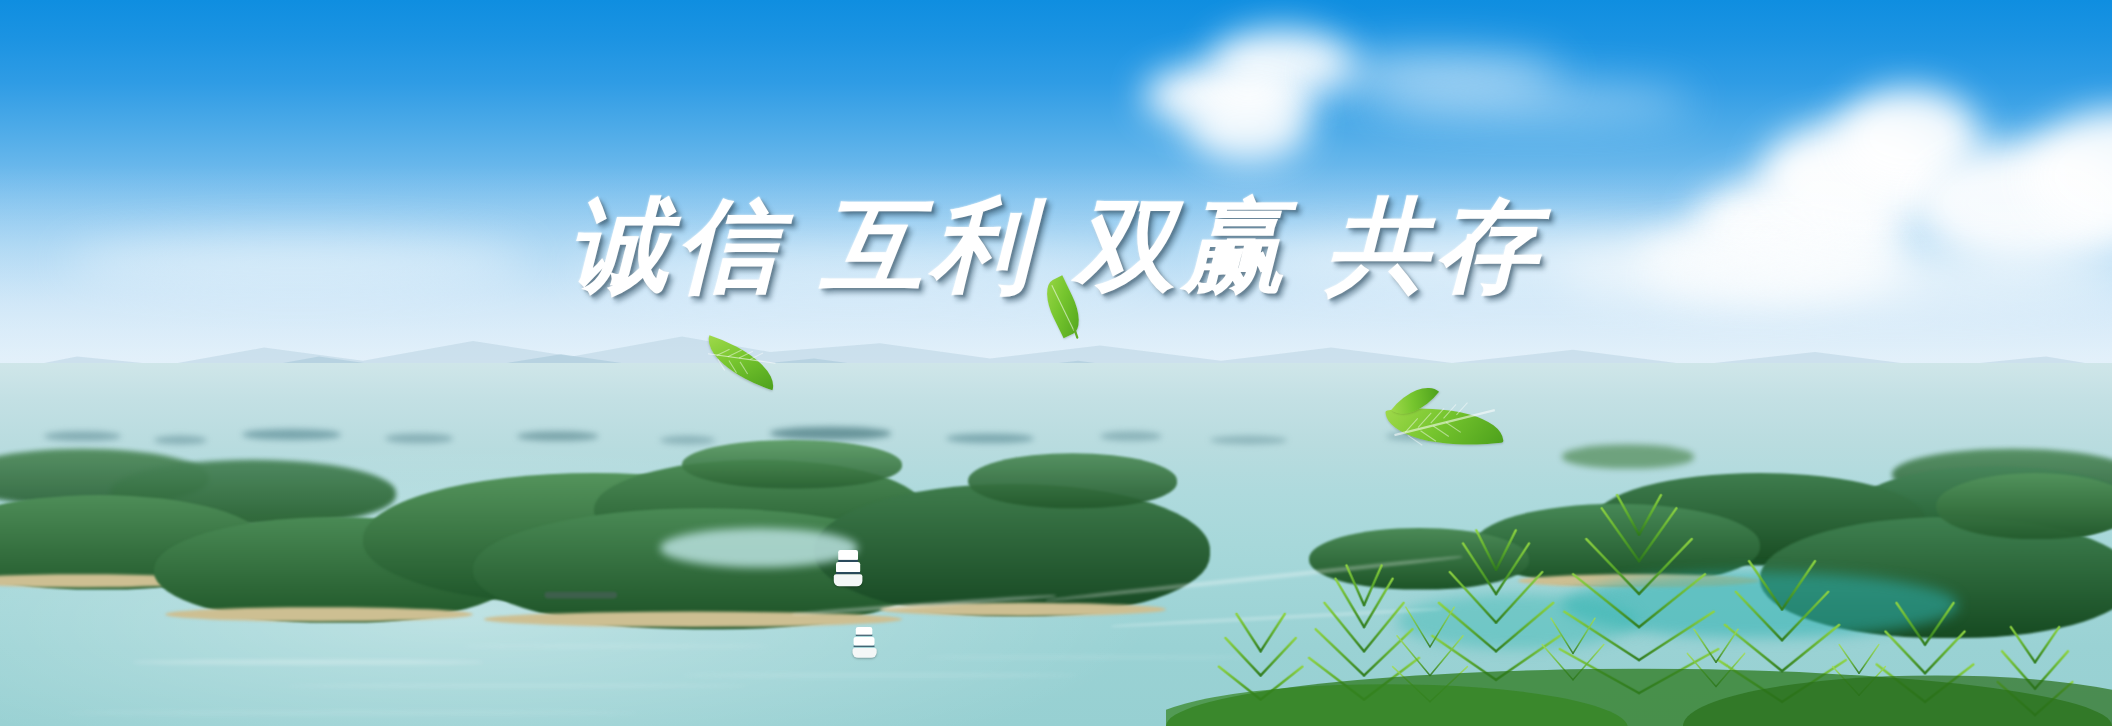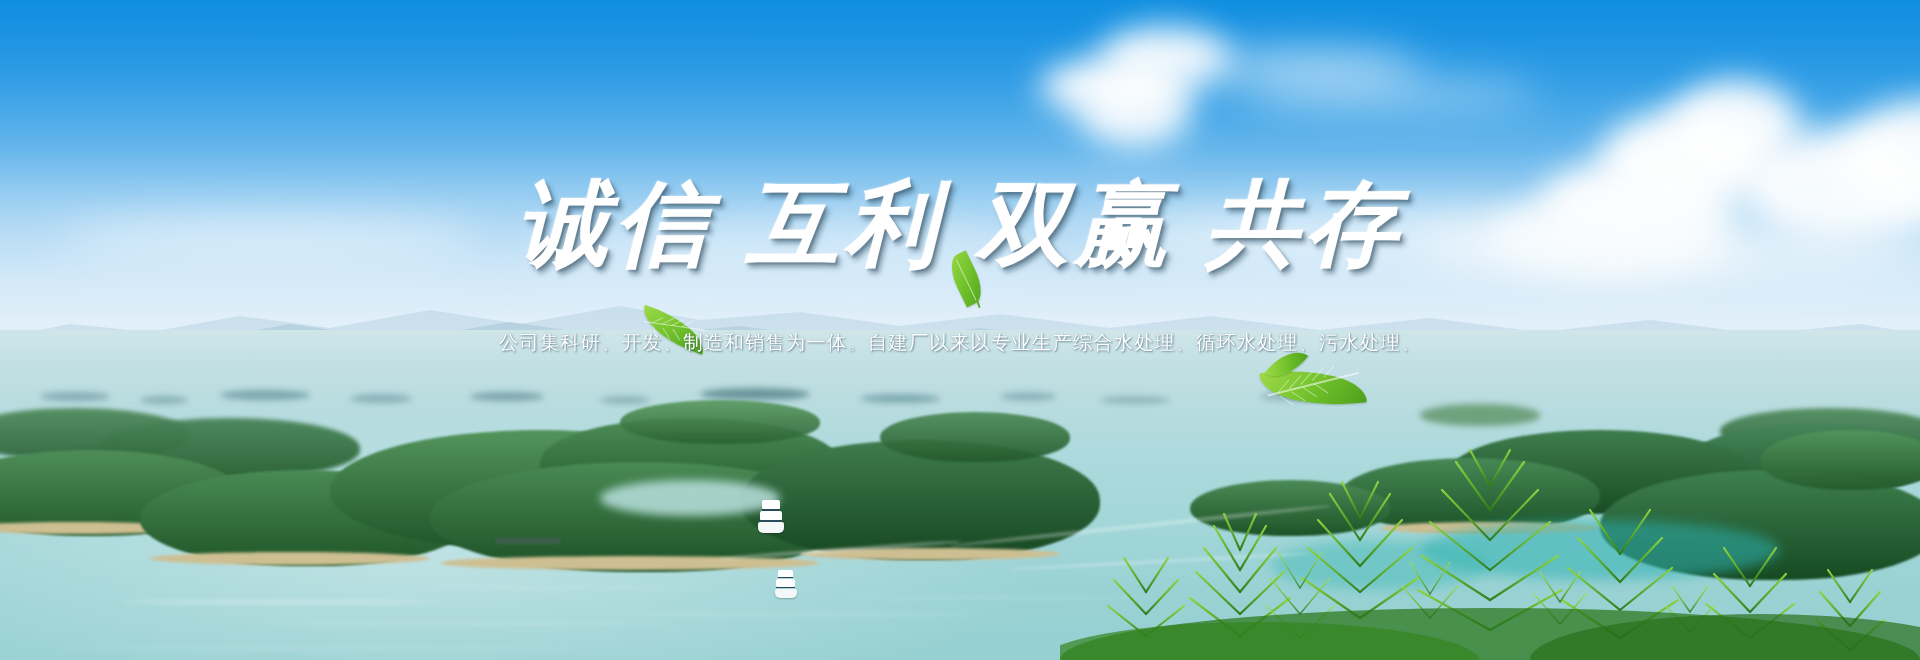--- a/index.html
+++ b/index.html
@@ -439,16 +439,15 @@
     <div class="vein" style="left:42px;top:18px;width:17px;transform:rotate(40deg);"></div>
     <div class="vein" style="left:54px;top:16px;width:16px;transform:rotate(40deg);"></div>
     <div class="blade" style="left:8px;top:-18px;width:40px;height:24px;border-radius:0 100% 0 100%;transform:rotate(-46deg);"></div>
   </div>
 
   <div class="hero-text">
     <div class="headline">
       <span class="seg">诚信</span><span class="seg">互利</span><span class="seg">双赢</span><span class="seg">共存</span>
     </div>
 
-    <div class="subline l1">公司集科研、开发、制造和销售为一体。自建厂以来以专业生产综合水处理、循环水处理、污水处理、</div>
   </div>
 
 </div>
 
 </body></html>

